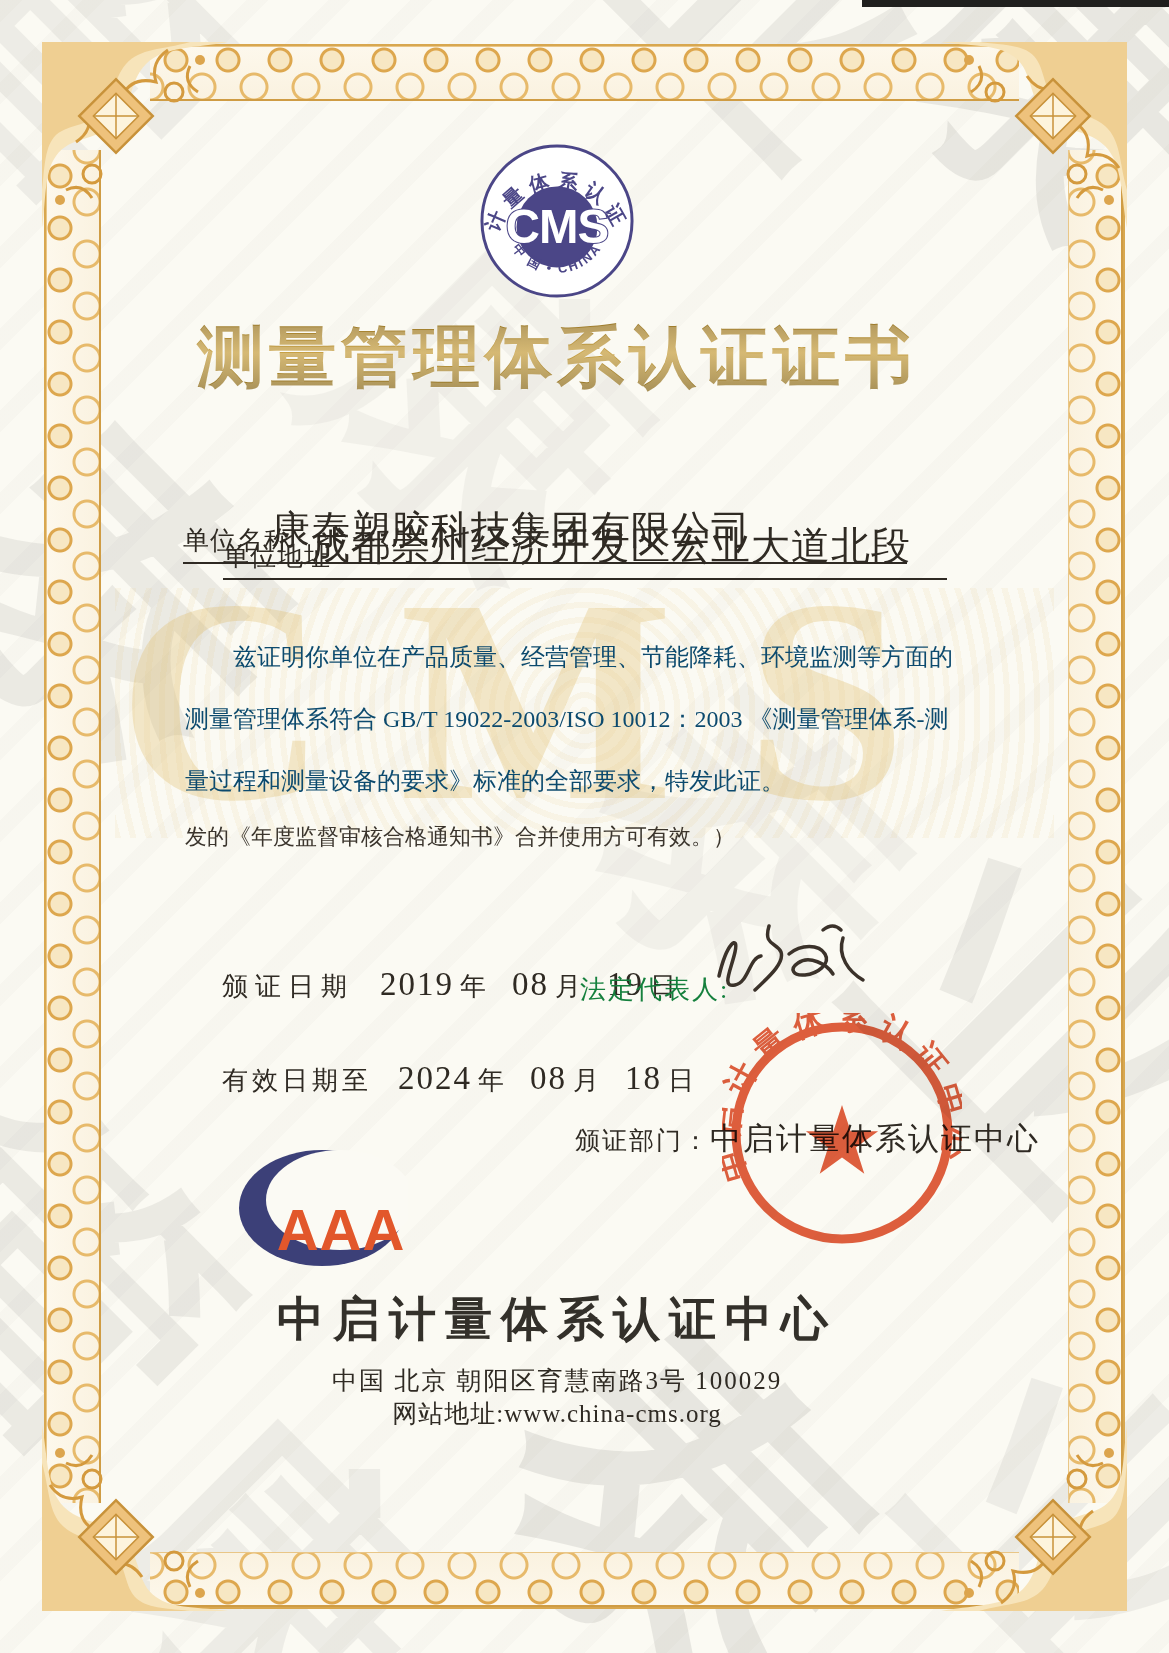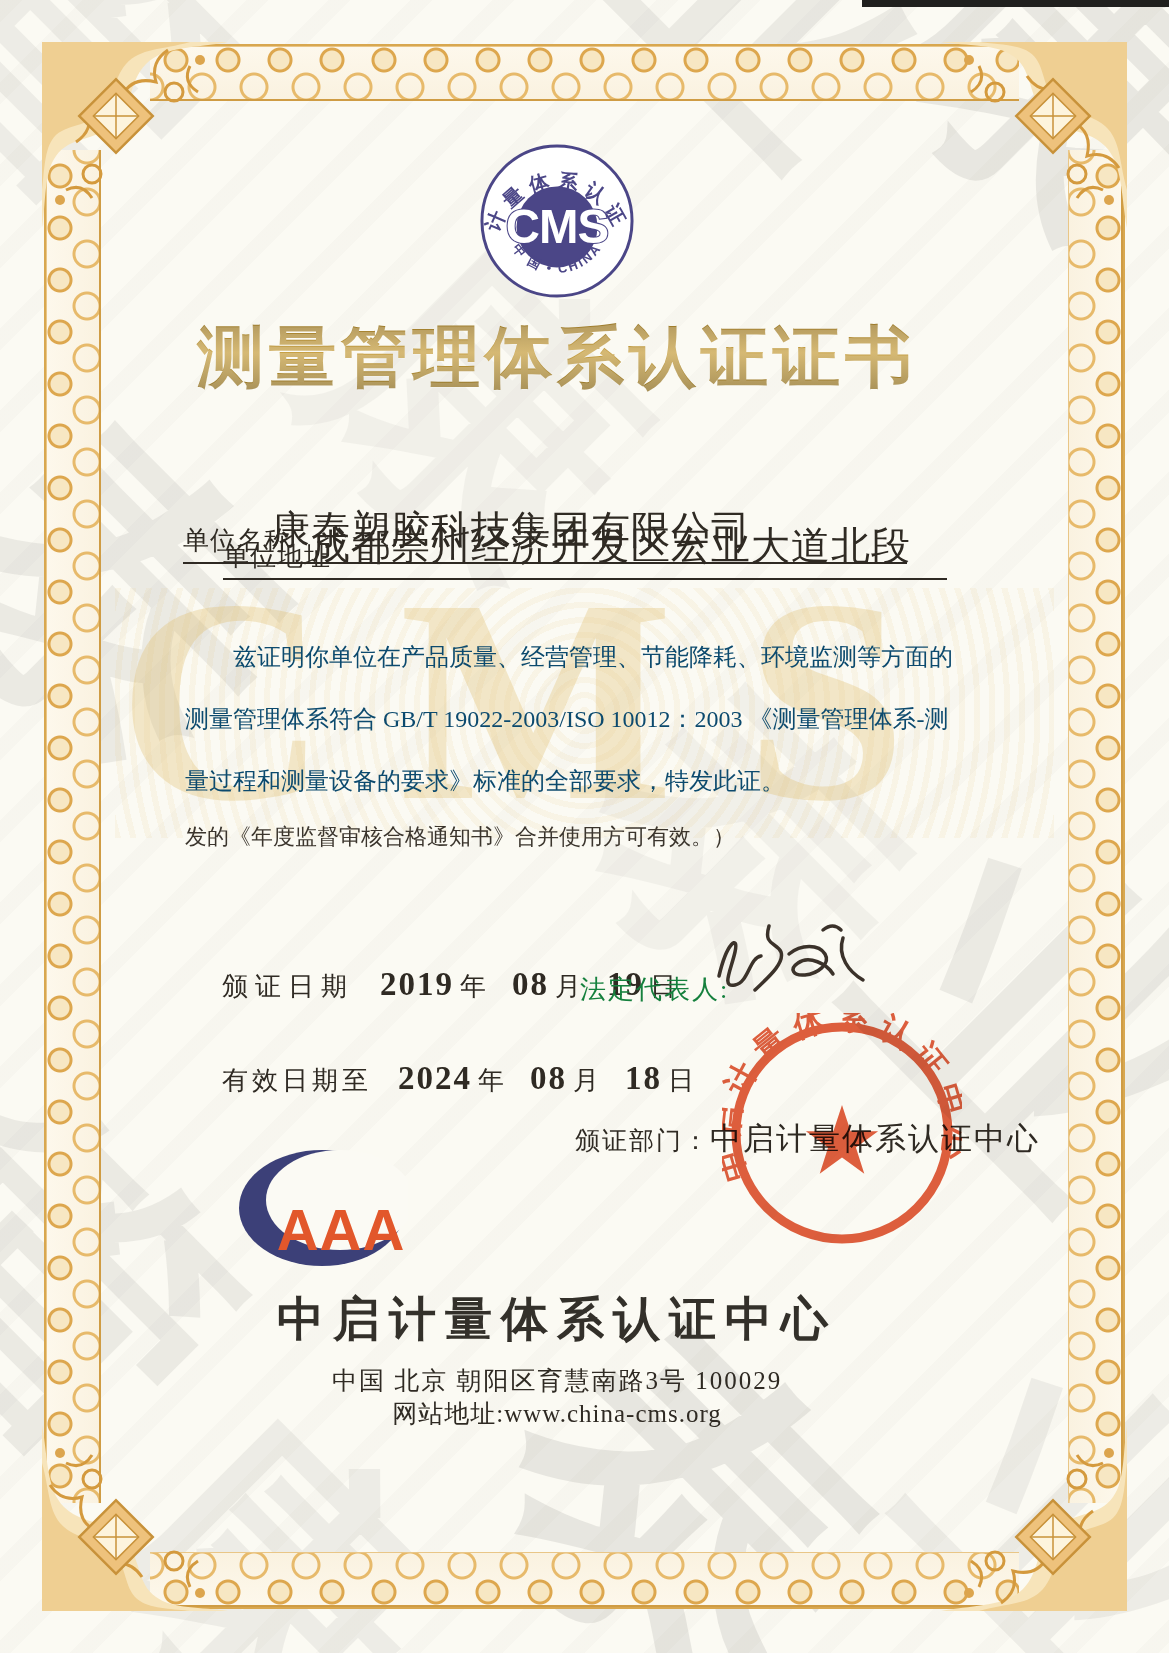--- a/index.html
+++ b/index.html
@@ -71,21 +71,21 @@
   .frow{position:absolute; left:183px; width:724px; border-bottom:2px solid #2f2a23; z-index:2;}
   .frow .flabel{position:absolute; left:0; bottom:4px; font-size:26px; letter-spacing:1px; color:#2f2a23;}
   .frow .fvalue{position:absolute; left:88px; bottom:5px; font-size:39px; letter-spacing:1px; color:#2f2a23;
     font-family:"Liberation Sans","DejaVu Sans",sans-serif; white-space:nowrap;}
   .bodyp{left:185px; top:626px; font-size:24px; line-height:62px; color:#0c4a6e; white-space:nowrap;}
   .bodyp .ln.first{text-indent:2em;}
   .notep{left:185px; top:812px; font-size:22px; line-height:50px; color:#3b352d; white-space:nowrap;}
   .notep .ln.first{text-indent:2em;}
   .daterow{white-space:nowrap; color:#2f2a23;}
   .daterow .dlabel{font-size:26px; letter-spacing:7px;}
-  .daterow .dnum{font-size:33px; font-weight:bold; margin-left:22px; letter-spacing:2px;}
+  .daterow .dnum{font-size:33px; font-weight:normal; margin-left:22px; letter-spacing:2px;}
   .daterow .dunit{font-size:26px; margin-left:6px;}
   .issue{left:222px; top:966px;}
   .valid{left:222px; top:1060px;}
   .legalrep{left:580px; top:972px; font-size:26px; letter-spacing:2px; color:#15803d;}
   .signature{left:705px; top:912px; z-index:3;}
   .issuer{left:575px; top:1118px; white-space:nowrap; z-index:2;}
   .issuer .ilabel{font-size:25px; letter-spacing:2px; color:#2f2a23;}
   .issuer .ivalue{font-size:31px; letter-spacing:2px; color:#2f2a23;}
   .stamp{left:722px; top:1013px; width:240px; height:240px; z-index:3; opacity:0.9; mix-blend-mode:multiply;}
   .aaa{left:236px; top:1146px; z-index:2;}

